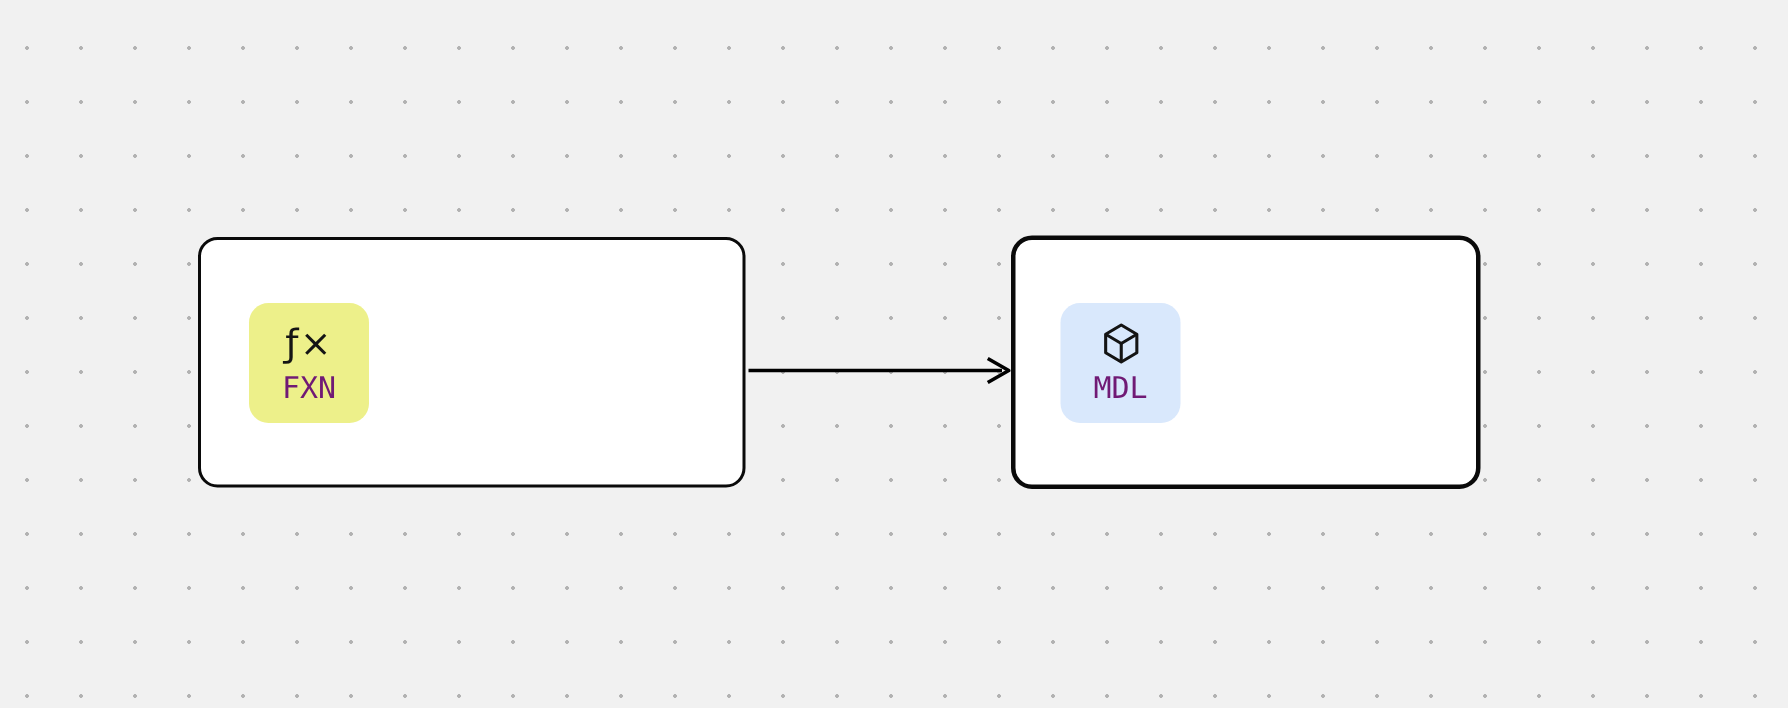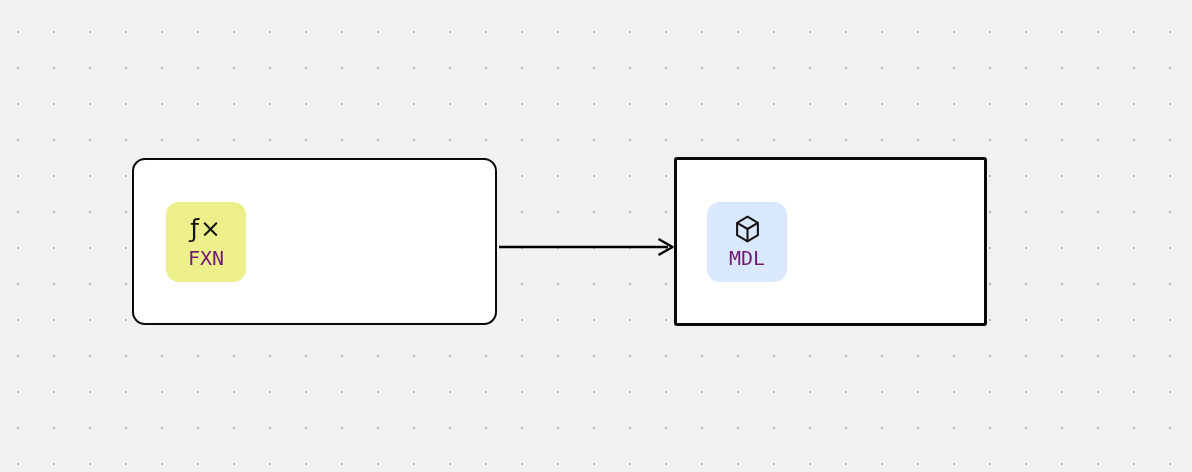--- a/index.html
+++ b/index.html
@@ -36,21 +36,21 @@
   .node {
     position: absolute;
     box-sizing: border-box;
     background: #ffffff;
     border: 2px solid #0a0a0a;
     border-radius: 13px;
     display: flex;
     align-items: center;
     cursor: grab;
   }
-  .node.selected { border-width: 3.5px; border-radius: 3px; }
+  .node.selected { border-width: 3.5px; border-radius: 14px; }
 
   .node-function { left: 132px; top: 158px; width: 365px; height: 167px; padding-left: 32px; }
   .node-model    { left: 674px; top: 157px; width: 313px; height: 169px; padding-left: 30px; }
 
   .badge {
     width: 80px; height: 80px;
     border-radius: 13px;
     display: flex;
     flex-direction: column;
     align-items: center;

